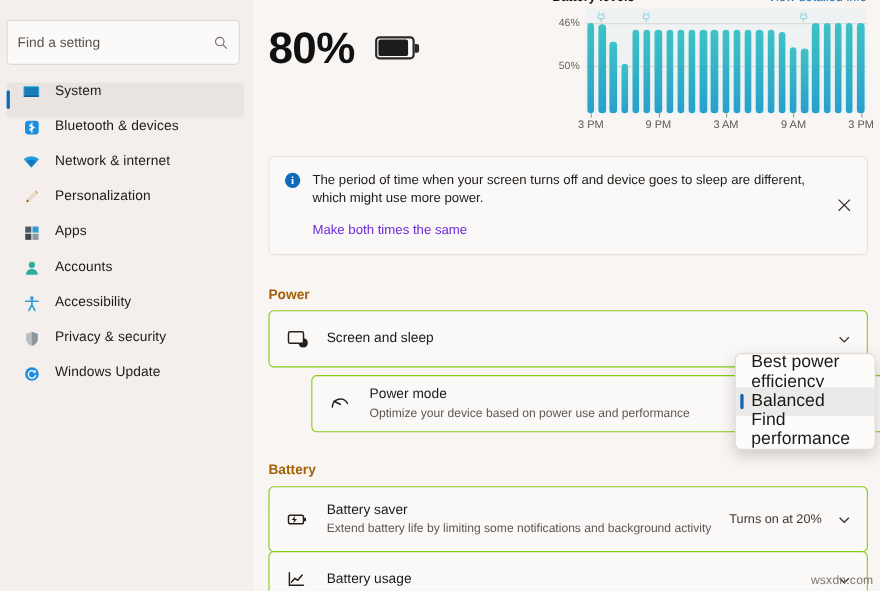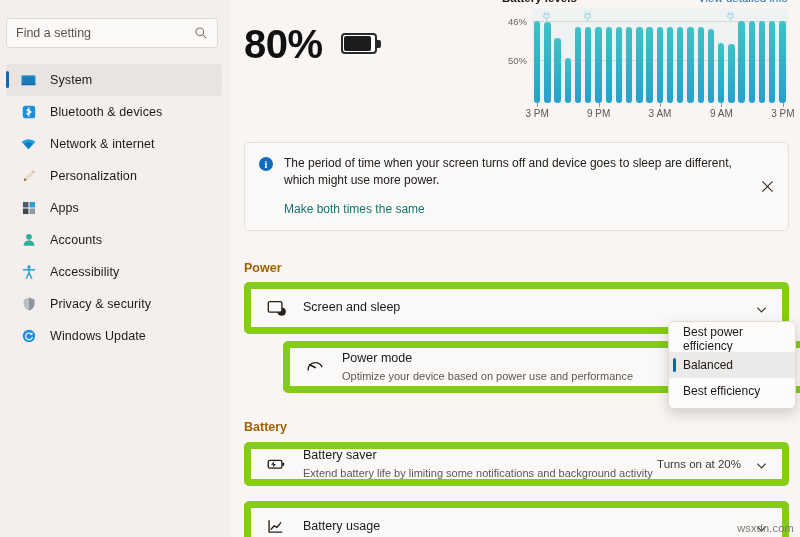--- a/index.html
+++ b/index.html
@@ -15,41 +15,41 @@
   
   .sidebar {
     width: 230px; height: 537px;
     background: #f4efec;
     flex: 0 0 230px;
     position: relative;
     padding-top: 18px;
   }
   .search-wrap {
     margin: 0 12px 16px 6px;
-    height: 30px;
+    height: 41px;
     background: #fbfaf9;
     border: 1px solid #dfd9d6;
     border-radius: 4px;
     display: flex; align-items: center;
     padding: 0 9px;
     position: relative;
   }
   .search-input {
     border: none; outline: none; background: transparent;
     font-family: "Liberation Sans", sans-serif;
     font-size: 12.5px; color: #4a4340;
     width: 100%; height: 100%;
   }
   .search-input::placeholder { color: #5a5350; opacity: 1; }
   .search-icon { width: 14px; height: 14px; flex: 0 0 14px; opacity:.75; }
 
   .nav { display: flex; flex-direction: column; }
   .nav-item {
     height: 32px;
-    display: flex; align-items: center;
+    display: flex; align-items: flex-start;
     padding-left: 14px;
     position: relative;
     margin: 0 8px 0 6px;
     border-radius: 4px;
     cursor: default;
   }
   .nav-item.selected { background: #e9e4e1; }
   .nav-item.selected::before {
     content: ""; position: absolute;
     left: 0px; top: 7px;
@@ -157,38 +157,38 @@
   }
   .info-badge {
     flex: 0 0 14px; width: 14px; height: 14px; margin-top: 2px;
     border-radius: 50%; background: #0f6cbd;
     color: #fff; font-size: 10px; font-weight: bold;
     display: flex; align-items: center; justify-content: center;
     font-family: "Liberation Serif", serif;
   }
   .banner-body { flex: 1; }
   .banner-text { font-size: 12px; line-height: 1.45; color: #22201e; max-width: 460px; }
-  .banner-link { display: inline-block; margin-top: 12px; font-size: 12px; color: #0f766e; cursor: pointer; }
+  .banner-link { display: inline-block; margin-top: 12px; font-size: 12px; color: #6d28d9; cursor: pointer; }
   .banner-close {
     position: absolute; right: 12px; top: 50%; transform: translateY(-50%);
     width: 18px; height: 18px; cursor: pointer;
     display:flex; align-items:center; justify-content:center;
     color:#2d2a28; font-size: 14px;
   }
 
   
   .section-title {
     position: absolute; left: 14px;
     font-size: 12.5px; font-weight: bold; color: #a16207;
   }
   .card {
     position: absolute; left: 14px;
     width: 545px;
     background: #fbf9f8;
-    border: 7px solid #84cc16;
+    border: 1px solid #84cc16;
     border-radius: 5px;
     display: flex; align-items: center;
     padding: 0 14px;
     cursor: default;
   }
   .card-icon {
     flex: 0 0 22px; width: 22px; height: 22px;
     margin-right: 16px;
     display: flex; align-items: center; justify-content: center;
   }
@@ -205,21 +205,21 @@
     width: 128px;
     background: #fdfcfb;
     border: 1px solid #e2dcd9;
     border-radius: 6px;
     box-shadow: 0 5px 14px rgba(0,0,0,0.17);
     padding: 4px 0;
     z-index: 40;
   }
   .dd-item {
     height: 26px; display: flex; align-items: center;
-    padding-left: 14px; font-size: 12px; color: #1c1a18;
+    padding-left: 14px; font-size: 16px; color: #1c1a18;
     position: relative; cursor: default;
   }
   .dd-item.active { background: #eceae8; }
   .dd-item.active::before {
     content: ""; position: absolute; left: 4px; top: 6px;
     width: 2.5px; height: 14px; background: #1063ae; border-radius: 2px;
   }
 
   .watermark {
     position: absolute; right: 6px; bottom: 3px;
@@ -472,21 +472,21 @@
         </svg>
       </span>
       <div class="card-texts">
         <div class="card-title">Power mode</div>
         <div class="card-sub">Optimize your device based on power use and performance</div>
       </div>
     </div>
 
     <div class="section-title" style="top:420px;">Battery</div>
 
-    <div class="card" style="top:442px; height:44px;justify-content:flex-end;">
+    <div class="card" style="top:442px; height:60px;justify-content:flex-end;">
       <span class="card-icon">
         <svg viewBox="0 0 22 22" width="20" height="20">
           <rect x="2.5" y="7" width="15" height="8.6" rx="1.8" fill="none" stroke="#23201e" stroke-width="1.5"></rect>
           <rect x="18" y="9.6" width="2" height="3.4" rx=".7" fill="#23201e"></rect>
           <path d="M9.3 7.6 L5.6 11.9 H8.1 L7.2 15.2 L11 10.9 H8.5 Z" fill="#23201e"></path>
         </svg>
       </span>
       <div class="card-texts">
         <div class="card-title">Battery saver</div>
         <div class="card-sub">Extend battery life by limiting some notifications and background activity</div>
@@ -515,16 +515,16 @@
         </svg>
       </span>
     </div>
 
     <div class="watermark">wsxdn.com</div>
   </section>
 
   <div class="dropdown">
     <div class="dd-item">Best power efficiency</div>
     <div class="dd-item active">Balanced</div>
-    <div class="dd-item">Best efficiency</div>
+    <div class="dd-item">Find performance</div>
   </div>
 
 </div>
 
 </body></html>

